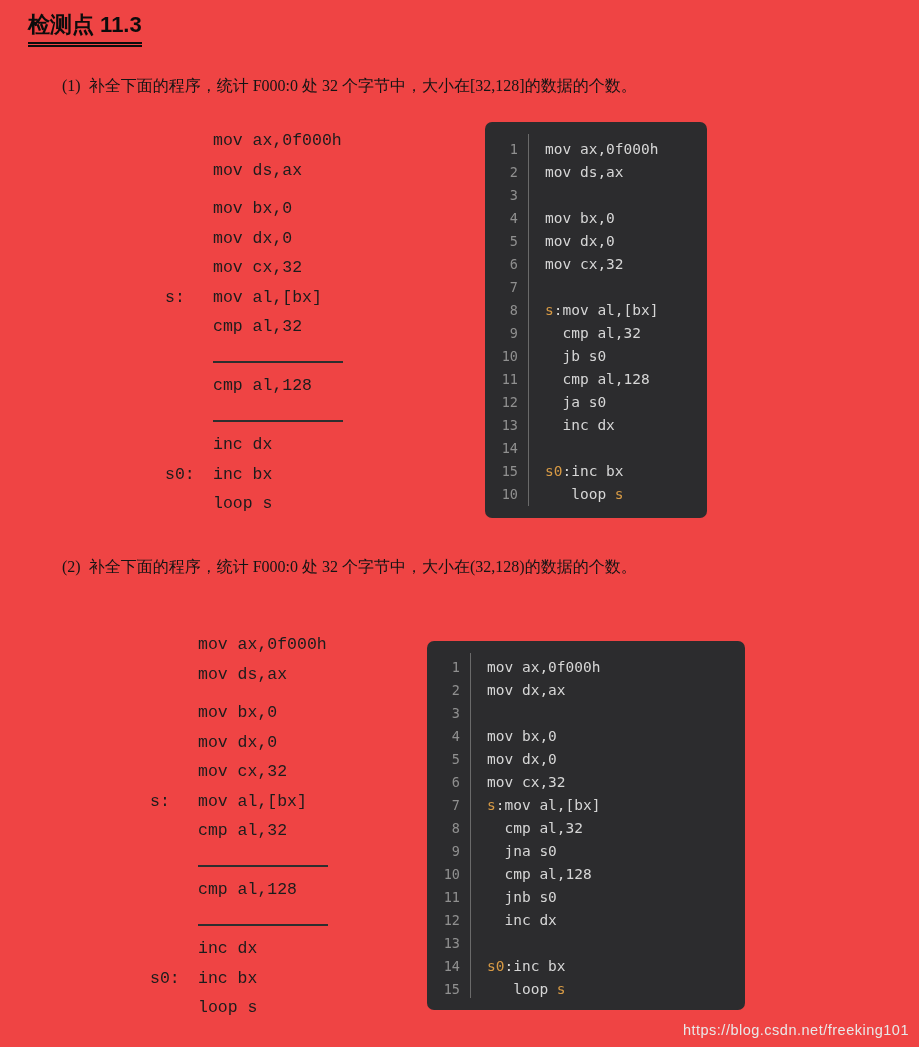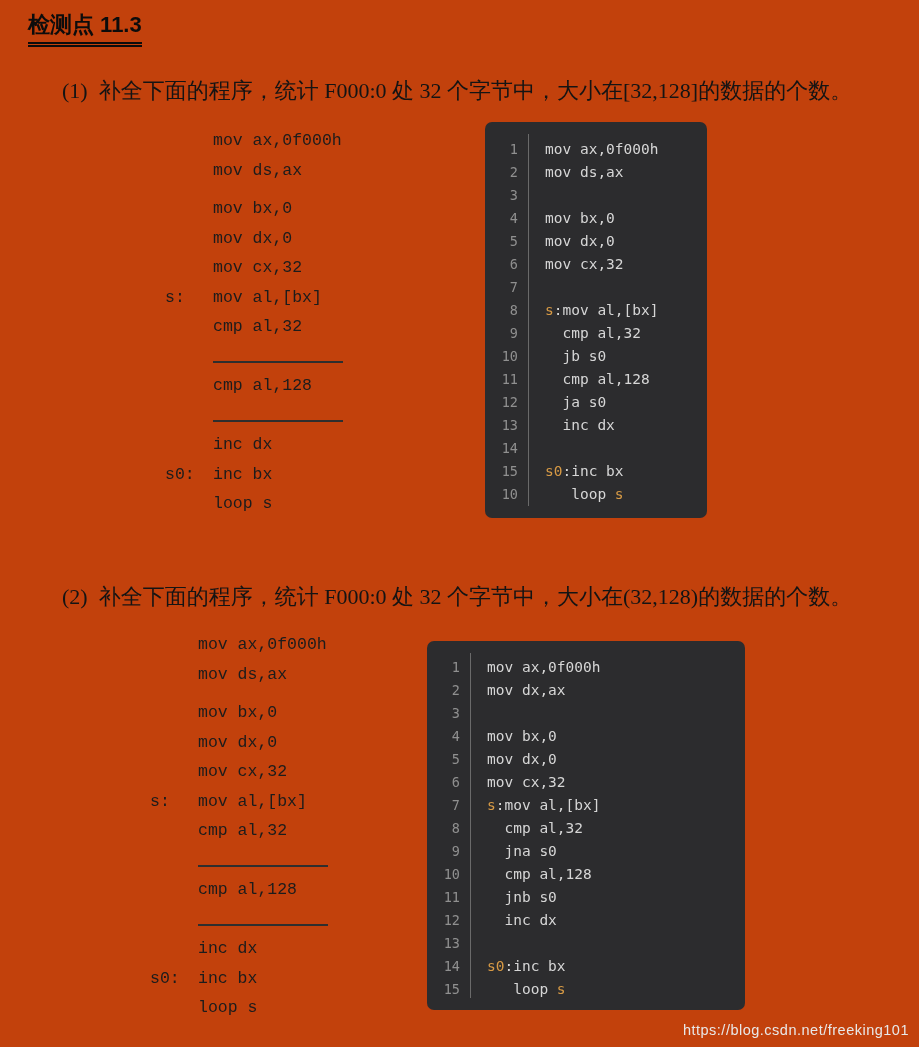--- a/index.html
+++ b/index.html
@@ -1,32 +1,32 @@
 <!DOCTYPE html>
 <html style="--editor-bg: #2c2c2e; --editor-text: #d6d6d6; --editor-num: #909090; --editor-sep: #6a6a6a; --editor-hl: #d79a45;"><head>
 <meta charset="utf-8">
 <style>
   html,body { margin:0; padding:0; background:#ffffff; }
   .page {
-    position:relative; width:919px; height:1047px; background:#c2410c;
+    position:relative; width:919px; height:1047px; background:#ef4444;
     font-family:"Liberation Serif", serif; overflow:hidden;
   }
   .title {
     position:absolute; left:28px; top:10px;
     font-family:"Liberation Sans", sans-serif;
     font-size:22px; font-weight:bold; color:#0c0c0c;
     padding-bottom:2px; border-bottom:5px double #0c0c0c;
     white-space:pre;
   }
   .problem {
     position:absolute; left:62px;
-    font-size:22px; color:#141414; white-space:pre;
+    font-size:16px; color:#141414; white-space:pre;
   }
   .problem-1 { top:76px; }
-  .problem-2 { top:582px; }
+  .problem-2 { top:557px; }
 
   
   .printed {
     position:absolute;
     font-family:"Liberation Mono", monospace;
     font-size:16.5px; color:#1c1c1c;
   }
   .printed-1 { left:165px; top:126px; }
   .printed-2 { left:150px; top:630px; }
   .p-row { display:flex; align-items:center; height:29.5px; }

